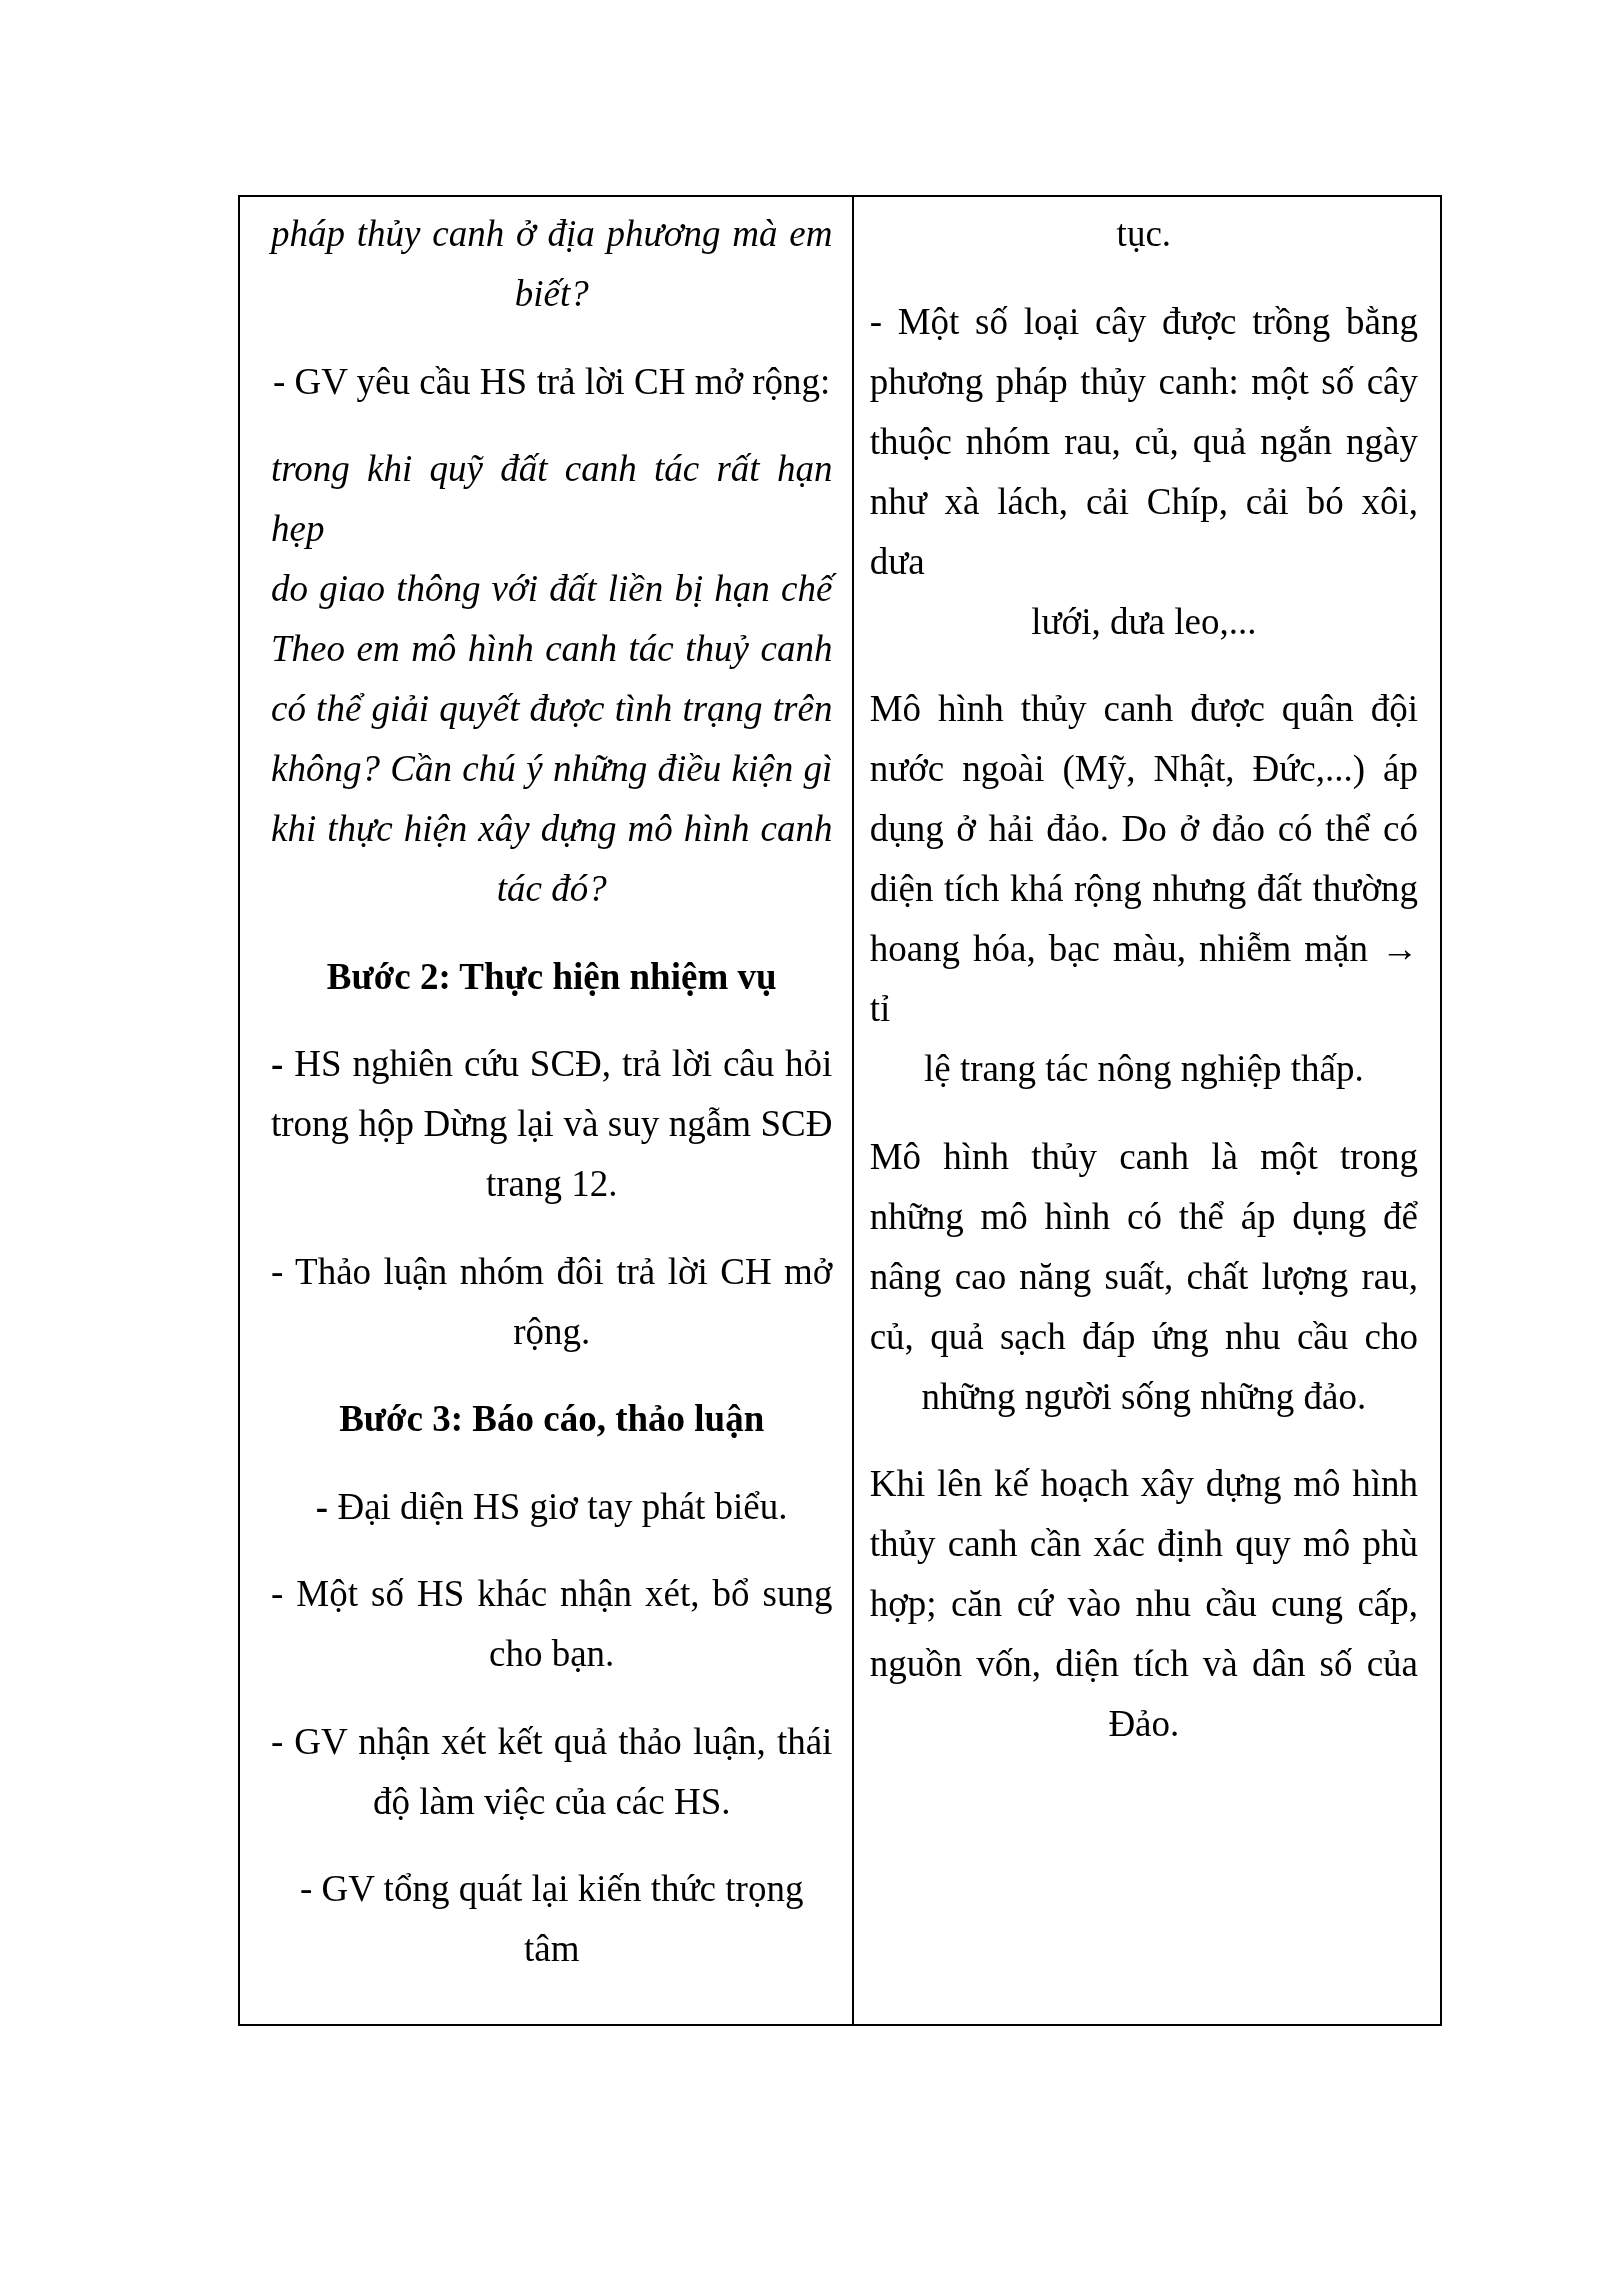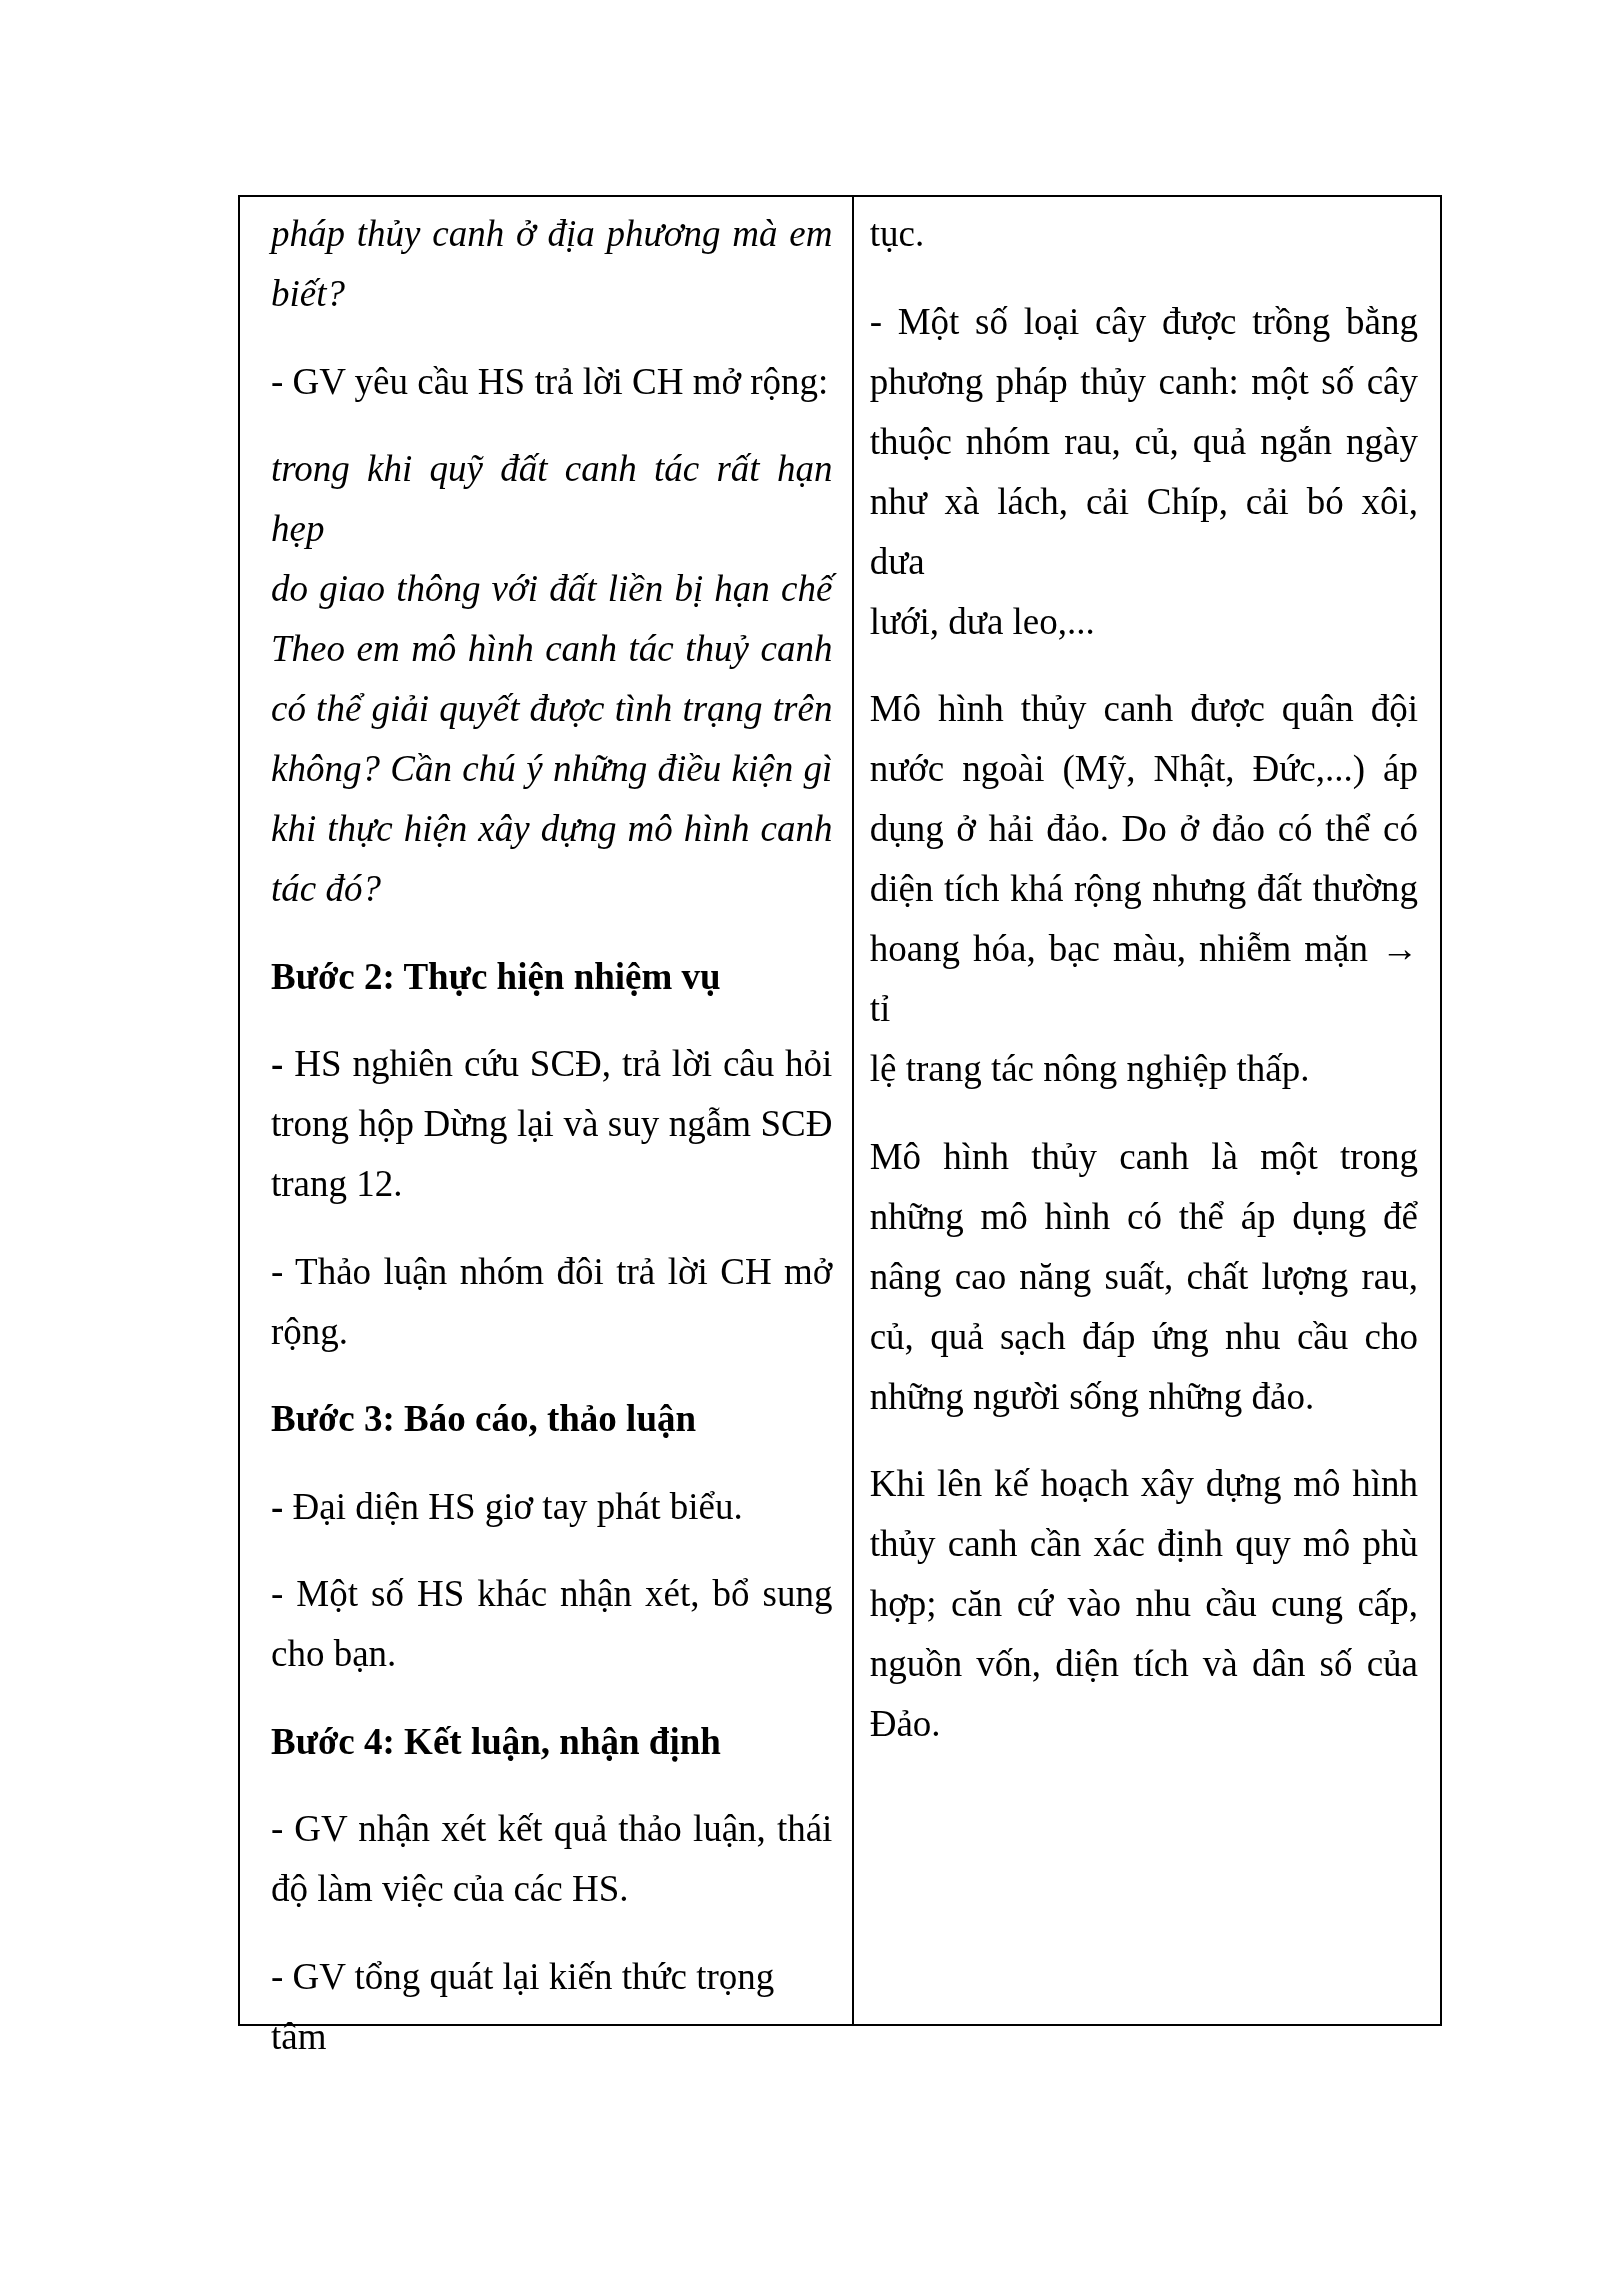--- a/index.html
+++ b/index.html
@@ -45,21 +45,21 @@
   .para {
     margin: 0 0 27.5px 0;
   }
   .para.italic { font-style: italic; }
   .para.heading { font-weight: bold; }
   .line.just {
     text-align: justify;
     text-align-last: justify;
   }
   .line.last {
-    text-align: left;
+    text-align: center;
   }
   b.lead { font-weight: bold; }
 </style>
 </head>
 <body>
 
 <div class="page">
   <div class="doc-table">
     <div class="cell cell-left">
         <div class="para italic">
@@ -92,23 +92,20 @@
         </div>
         <div class="para heading">
           <div class="line last">Bước 3: Báo cáo, thảo luận</div>
         </div>
         <div class="para normal">
           <div class="line last"><b class="lead">-</b> Đại diện HS giơ tay phát biểu.</div>
         </div>
         <div class="para normal">
           <div class="line just">- Một số HS khác nhận xét, bổ sung</div>
           <div class="line last">cho bạn.</div>
-        </div>
-        <div class="para heading">
-          <div class="line last">Bước 4: Kết luận, nhận định</div>
         </div>
         <div class="para normal">
           <div class="line just">- GV nhận xét kết quả thảo luận, thái</div>
           <div class="line last">độ làm việc của các HS.</div>
         </div>
         <div class="para normal">
           <div class="line last">- GV tổng quát lại kiến thức trọng tâm</div>
         </div>
       </div>
     <div class="cell cell-right">

